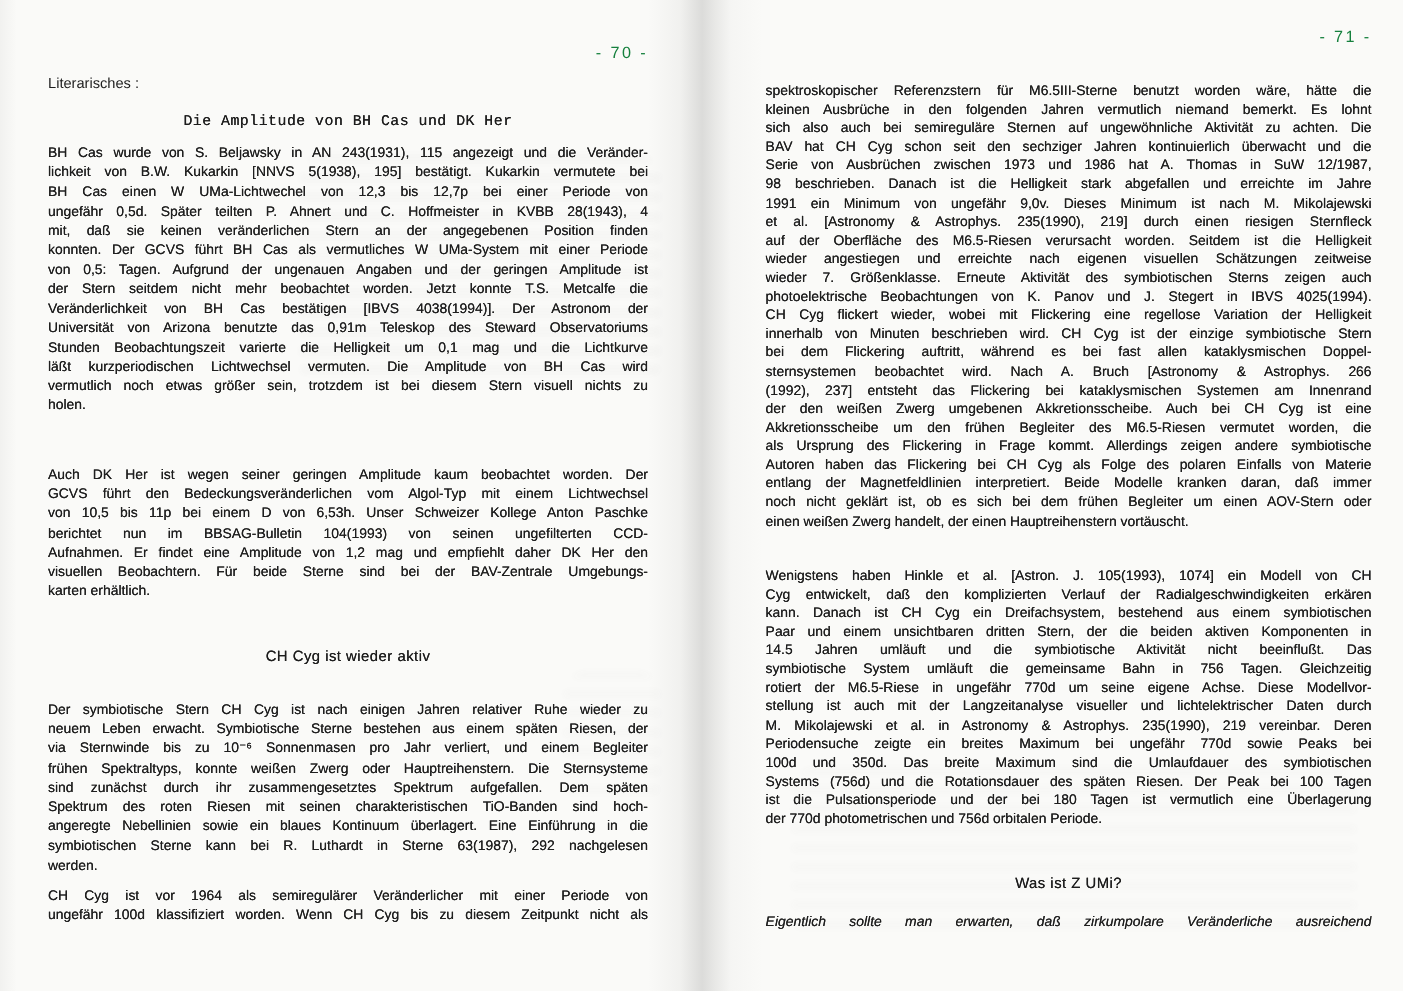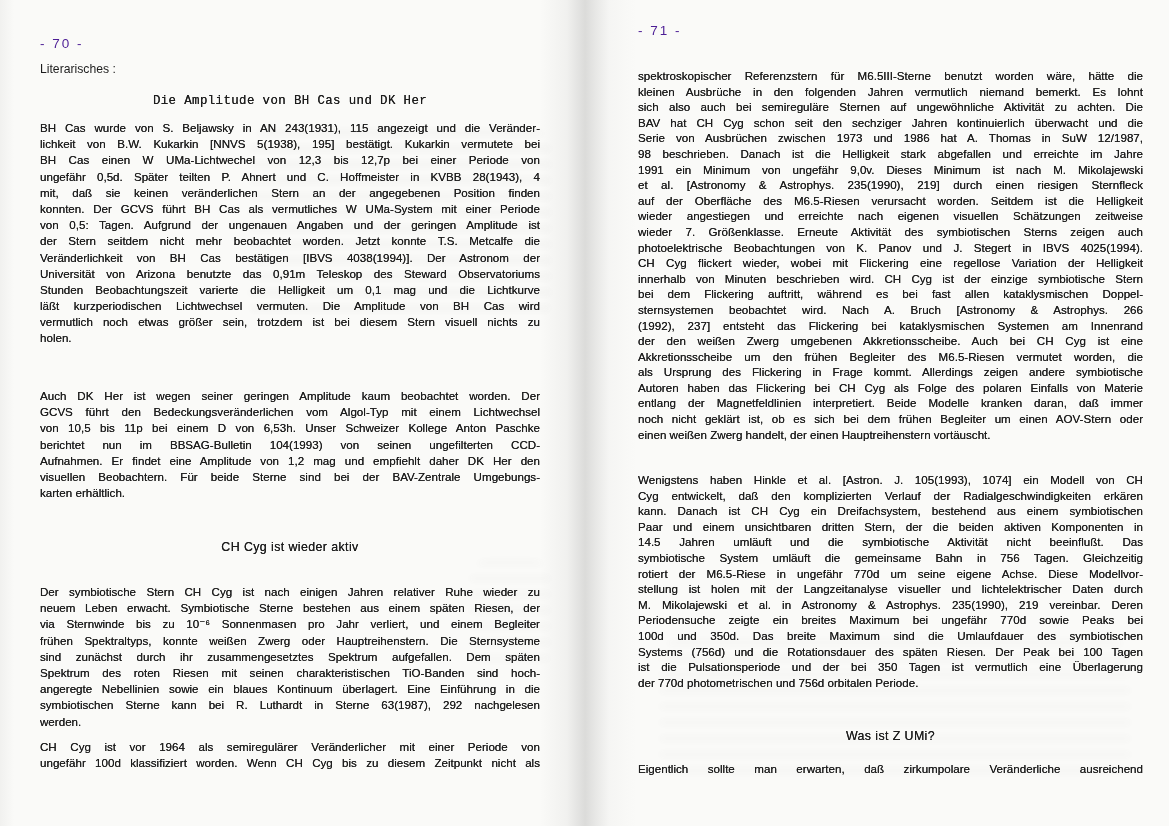--- a/index.html
+++ b/index.html
@@ -23,22 +23,22 @@
   }
   .edge-left{
     position:absolute;left:0;top:0;width:14px;height:826px;
     background:linear-gradient(90deg,rgba(120,120,120,0.07),rgba(255,255,255,0));
   }
   .page{position:absolute;top:0;height:826px;}
   .page-left{left:40px;width:500px;}
   .page-right{left:638px;width:505px;}
 
   .pagenum{
-    position:absolute;width:100%;text-align:left;
-    font-size:13.5px;letter-spacing:2px;color:#4c1d95;
+    position:absolute;width:100%;text-align:right;
+    font-size:13.5px;letter-spacing:2px;color:#15803d;
   }
   .page-left .pagenum{top:36px;}
   .page-right .pagenum{top:23px;}
 
   .label{position:absolute;top:62px;left:0;font-size:12.2px;color:#1d1d1d;}
 
   .heading{
     position:absolute;width:100%;text-align:center;margin:0;
     font-size:12.4px;font-weight:400;letter-spacing:0.4px;color:#1d1d1d;
     text-shadow:0 0 0.4px currentColor;
@@ -47,21 +47,21 @@
   .h-chcyg{top:540px;}
   .h-zumi{top:729px;}
 
   .para{position:absolute;left:0;width:100%;}
   .p-l1{top:120px;}
   .p-l2{top:388px;}
   .p-l3{top:584px;}
   .p-l4{top:739px;}
   .p-r1{top:68px;}
   .p-r2{top:472px;}
-  .p-r3{top:761px;}
+  .p-r3{top:761px;font-style:italic;}
 
   .line{
     font-size:11.6px;color:#1f1f1f;
     text-shadow:0 0 0.4px currentColor;
     overflow:hidden;white-space:normal;
     text-align:justify;
   }
   .page-left .line{height:16.2px;line-height:16.2px;}
   .page-right .line{height:15.6px;line-height:15.6px;}
   .line-just{text-align-last:justify;}
@@ -169,26 +169,26 @@
         <div class="line line-last">einen weißen Zwerg handelt, der einen Hauptreihenstern vortäuscht.</div>
       </div>
     <div class="para p-r2">
         <div class="line line-just">Wenigstens haben Hinkle et al. [Astron. J. 105(1993), 1074] ein Modell von CH</div>
         <div class="line line-just">Cyg entwickelt, daß den komplizierten Verlauf der Radialgeschwindigkeiten erkären</div>
         <div class="line line-just">kann. Danach ist CH Cyg ein Dreifachsystem, bestehend aus einem symbiotischen</div>
         <div class="line line-just">Paar und einem unsichtbaren dritten Stern, der die beiden aktiven Komponenten in</div>
         <div class="line line-just">14.5 Jahren umläuft und die symbiotische Aktivität nicht beeinflußt. Das</div>
         <div class="line line-just">symbiotische System umläuft die gemeinsame Bahn in 756 Tagen. Gleichzeitig</div>
         <div class="line line-just">rotiert der M6.5-Riese in ungefähr 770d um seine eigene Achse. Diese Modellvor-</div>
-        <div class="line line-just">stellung ist holen mit der Langzeitanalyse visueller und lichtelektrischer Daten durch</div>
+        <div class="line line-just">stellung ist auch mit der Langzeitanalyse visueller und lichtelektrischer Daten durch</div>
         <div class="line line-just">M. Mikolajewski et al. in Astronomy &amp; Astrophys. 235(1990), 219 vereinbar. Deren</div>
         <div class="line line-just">Periodensuche zeigte ein breites Maximum bei ungefähr 770d sowie Peaks bei</div>
         <div class="line line-just">100d und 350d. Das breite Maximum sind die Umlaufdauer des symbiotischen</div>
         <div class="line line-just">Systems (756d) und die Rotationsdauer des späten Riesen. Der Peak bei 100 Tagen</div>
-        <div class="line line-just">ist die Pulsationsperiode und der bei 350 Tagen ist vermutlich eine Überlagerung</div>
+        <div class="line line-just">ist die Pulsationsperiode und der bei 180 Tagen ist vermutlich eine Überlagerung</div>
         <div class="line line-last">der 770d photometrischen und 756d orbitalen Periode.</div>
       </div>
 
     <h2 class="heading h-zumi">Was ist Z UMi?</h2>
     <div class="para p-r3">
         <div class="line line-just">Eigentlich sollte man erwarten, daß zirkumpolare Veränderliche ausreichend</div>
       </div>
   </div>
 
 </div>

